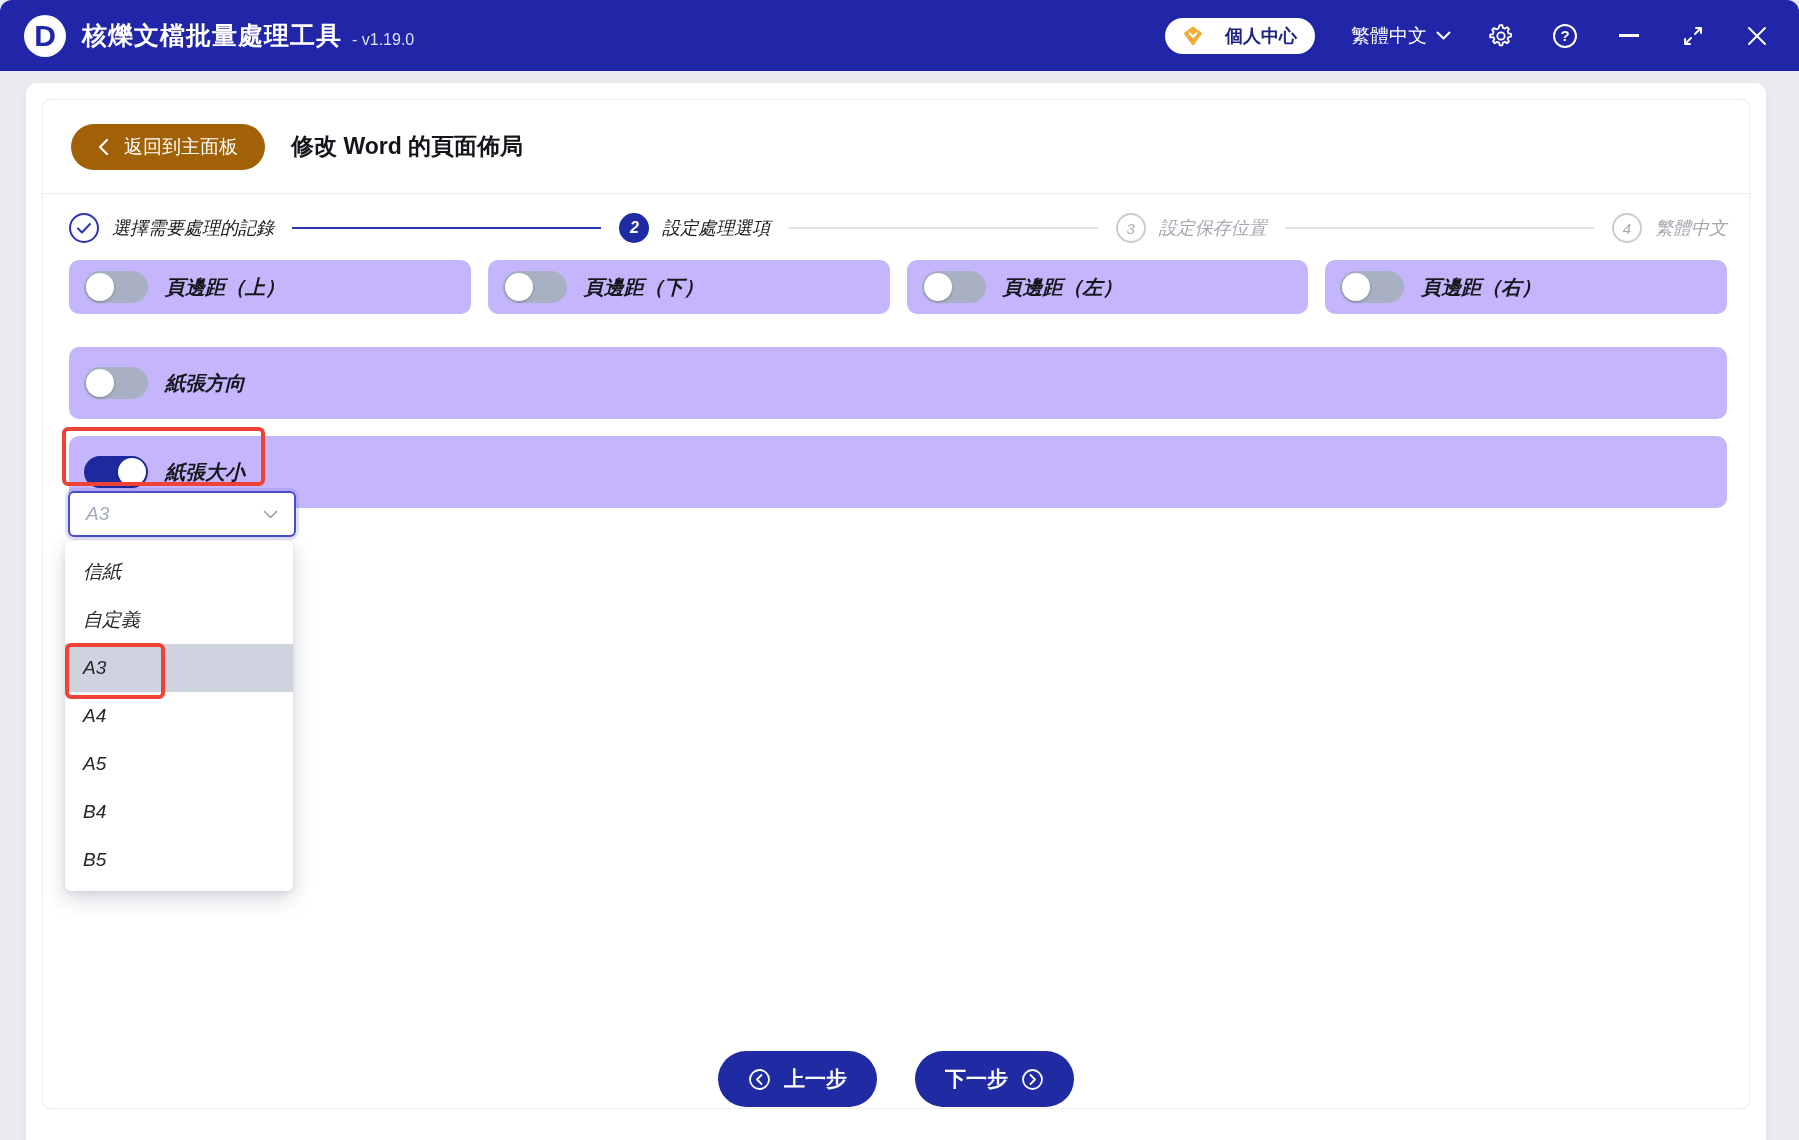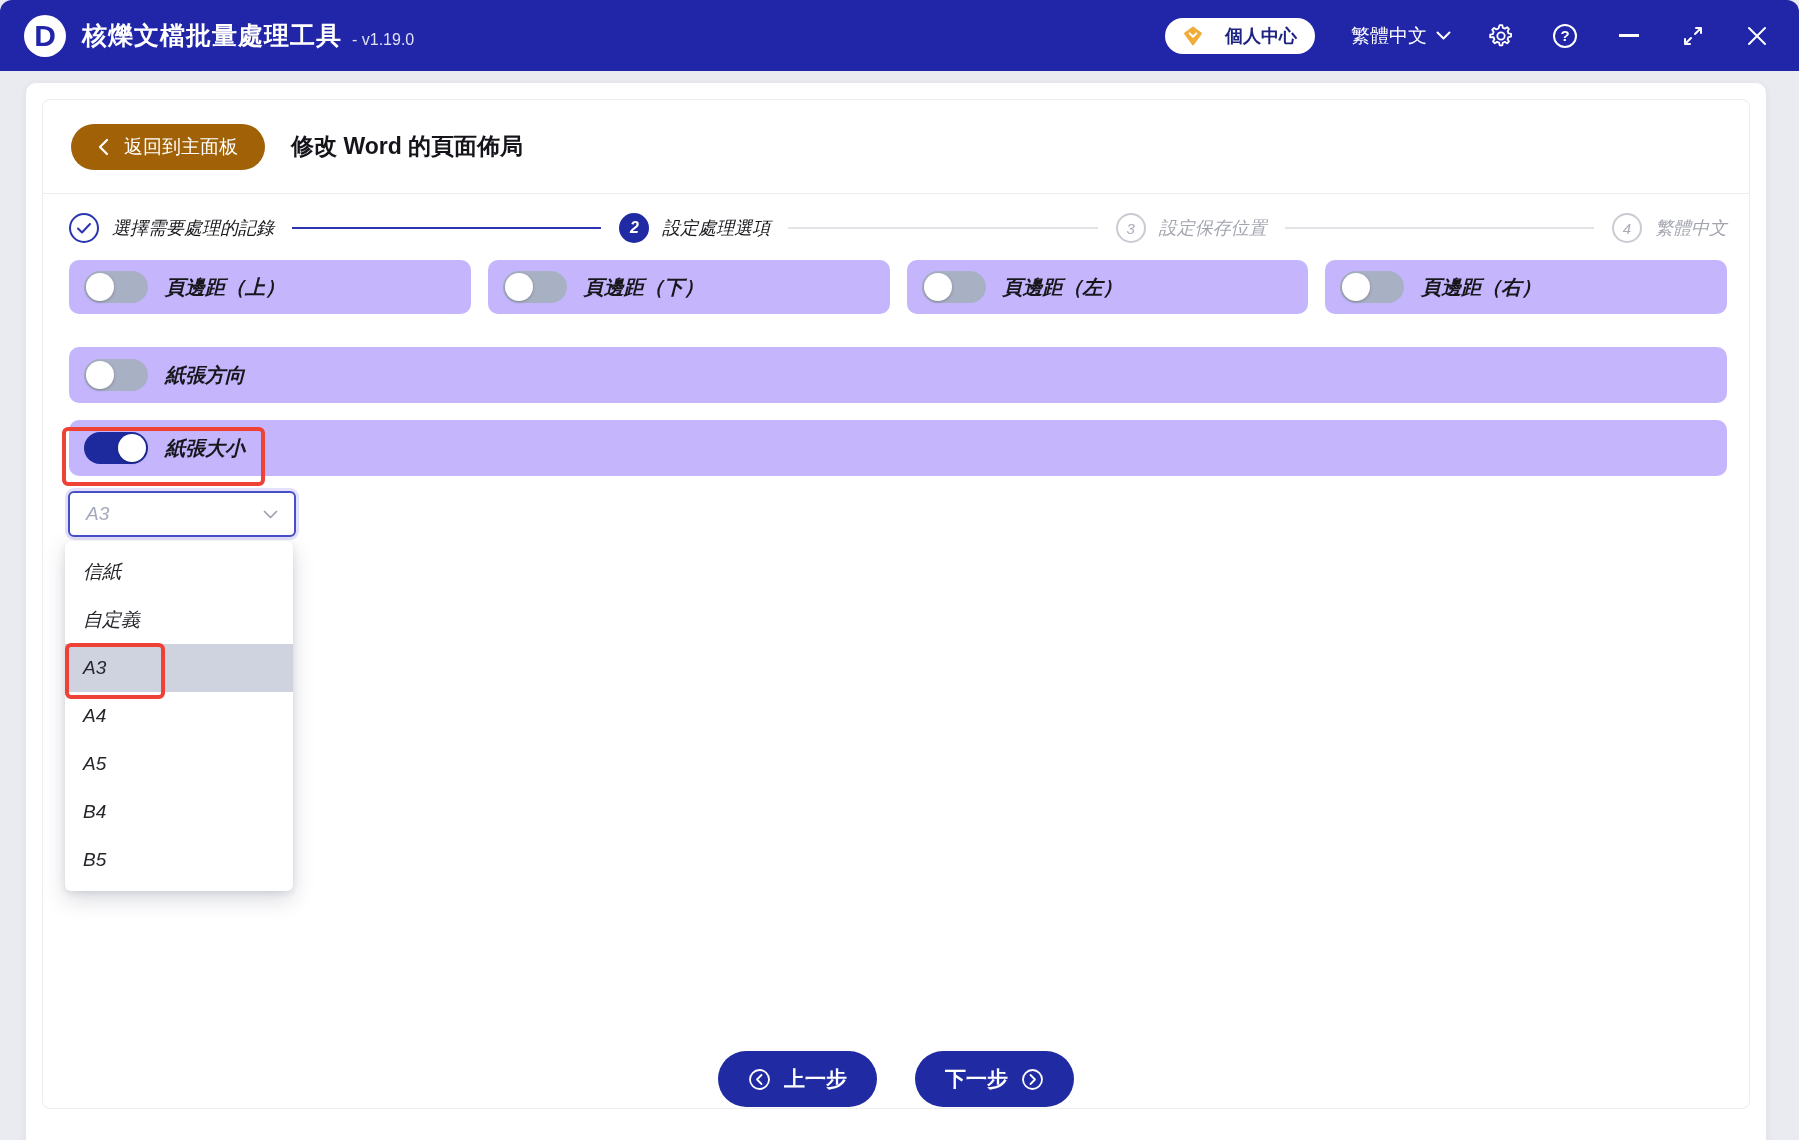--- a/index.html
+++ b/index.html
@@ -48,21 +48,21 @@
   .step-label { font-size:18px; color:#17171c; }
   .step-label.pending { color:#a2a5ae; }
   .connector { flex:1 1 auto; height:0; margin:0 18px; }
   .connector.active { border-top:2px solid #2b35b0; }
   .connector.pending { border-top:2px solid #e3e4e8; }
 
   
   .margin-grid { display:grid; grid-template-columns:repeat(4,1fr); gap:17px; margin-top:17px; }
   .opt-row { background:#c4b5fd; border-radius:10px; height:54px; display:flex; align-items:center;
     padding-left:15px; }
-  .opt-row.tall { height:56px; }
+  .opt-row.tall { height:72px; }
   .opt-label { font-size:20px; font-weight:bold; color:#17171c; margin-left:17px; }
   .orient-row { margin-top:33px; }
   .paper-row { margin-top:17px; height:57px; position:relative; }
 
   .toggle { width:64px; height:32px; border-radius:16px; position:relative; flex:0 0 auto; cursor:pointer; }
   .toggle.off { background:#a8b0c4; }
   .toggle.on { background:#1d2a9e; }
   .knob { position:absolute; top:2px; width:28px; height:28px; border-radius:50%; background:#fff;
     box-shadow:0 1px 3px rgba(0,0,0,0.25); }
   .toggle.off .knob { left:2px; }

